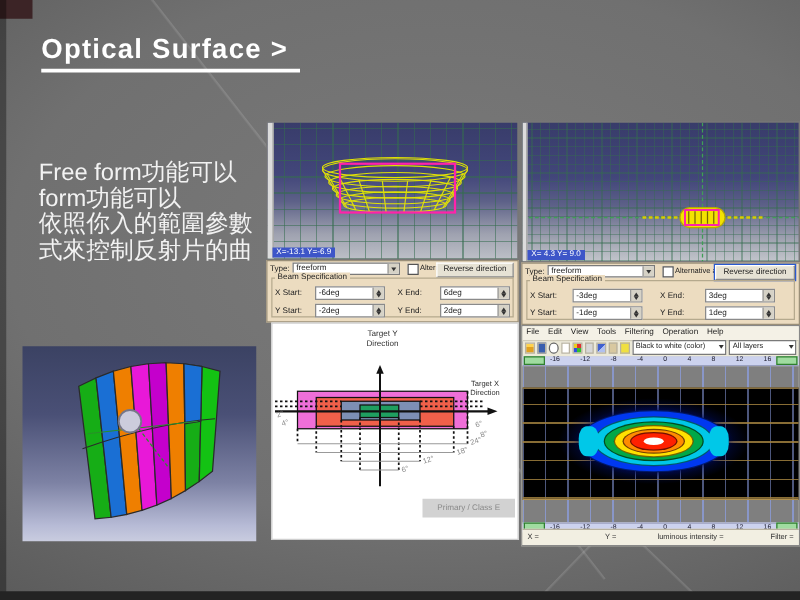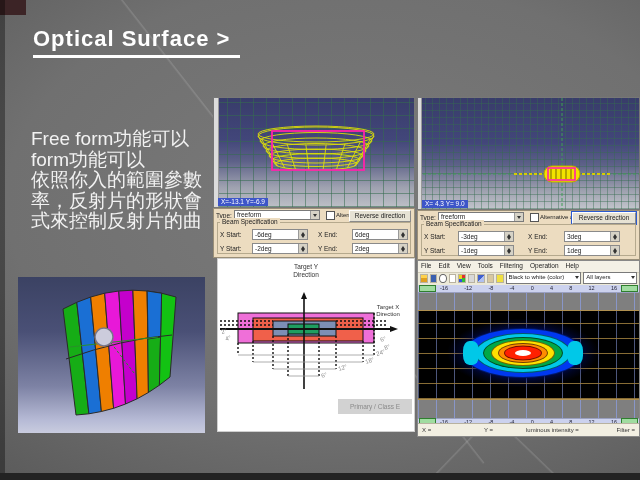--- a/index.html
+++ b/index.html
@@ -102,21 +102,20 @@
   <div class="streak" style="left:470px;top:392px;width:240px;transform:rotate(44deg);"></div>
   <div class="left-strip"></div>
   <div class="bottom-strip"></div>
 
   <div class="page-title">Optical Surface &gt;</div>
 
   <div class="body-text">
     <div>Free form功能可以</div>
     <div>form功能可以</div>
     <div>依照你入的範圍參數</div>
-    <div>率，反射片的形狀會</div>
     <div>式來控制反射片的曲</div>
   </div>
 
   <div class="cad-box">
     <svg width="187" height="156" viewBox="0 0 187 156">
       <g stroke="#2a2a2a" stroke-width="1">
         <polygon points="45,32 58.8,25.3 70.9,136.8 58,138" fill="#16ad16"></polygon>
         <polygon points="58.8,25.3 72.7,20 83.4,134.5 70.9,136.8" fill="#1a6fd4"></polygon>
         <polygon points="72.7,20 86.7,16.2 95.6,131.3 83.4,134.5" fill="#ef7f00"></polygon>
         <polygon points="86.7,16.2 100.8,14 107.5,127 95.6,131.3" fill="#e818d8"></polygon>

